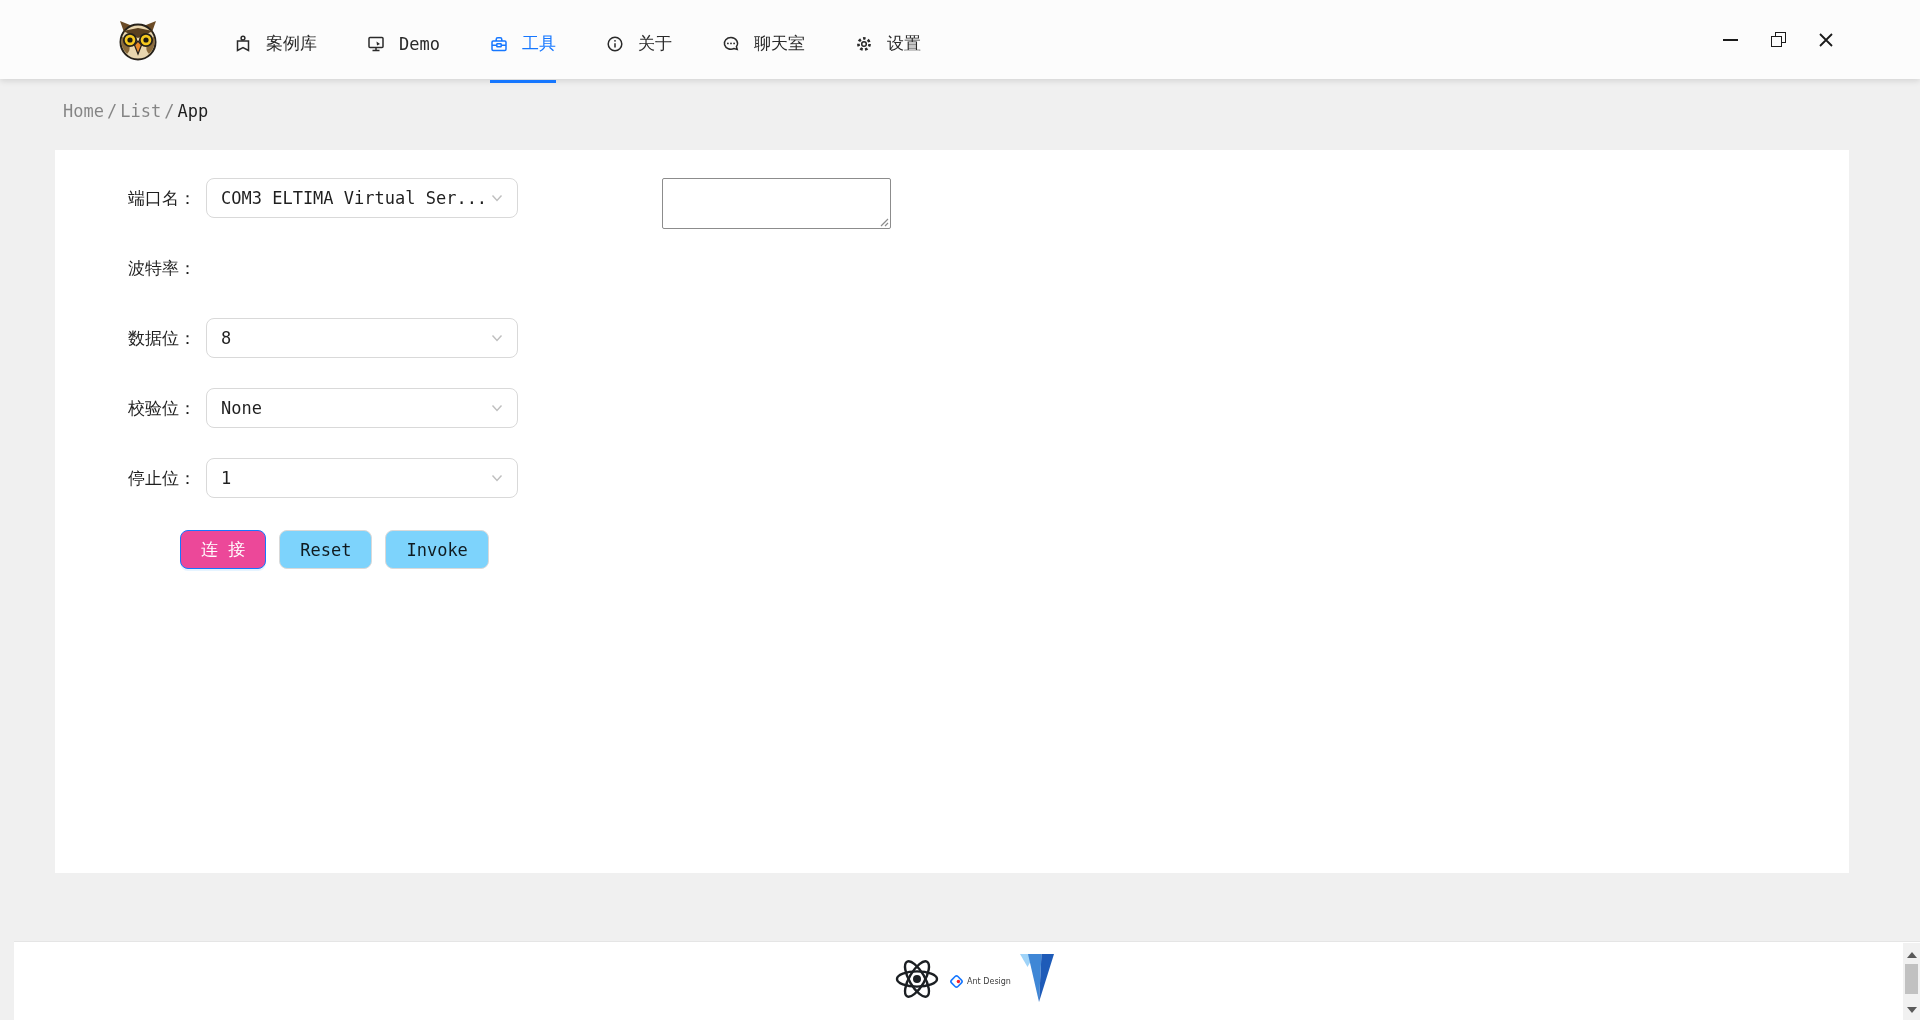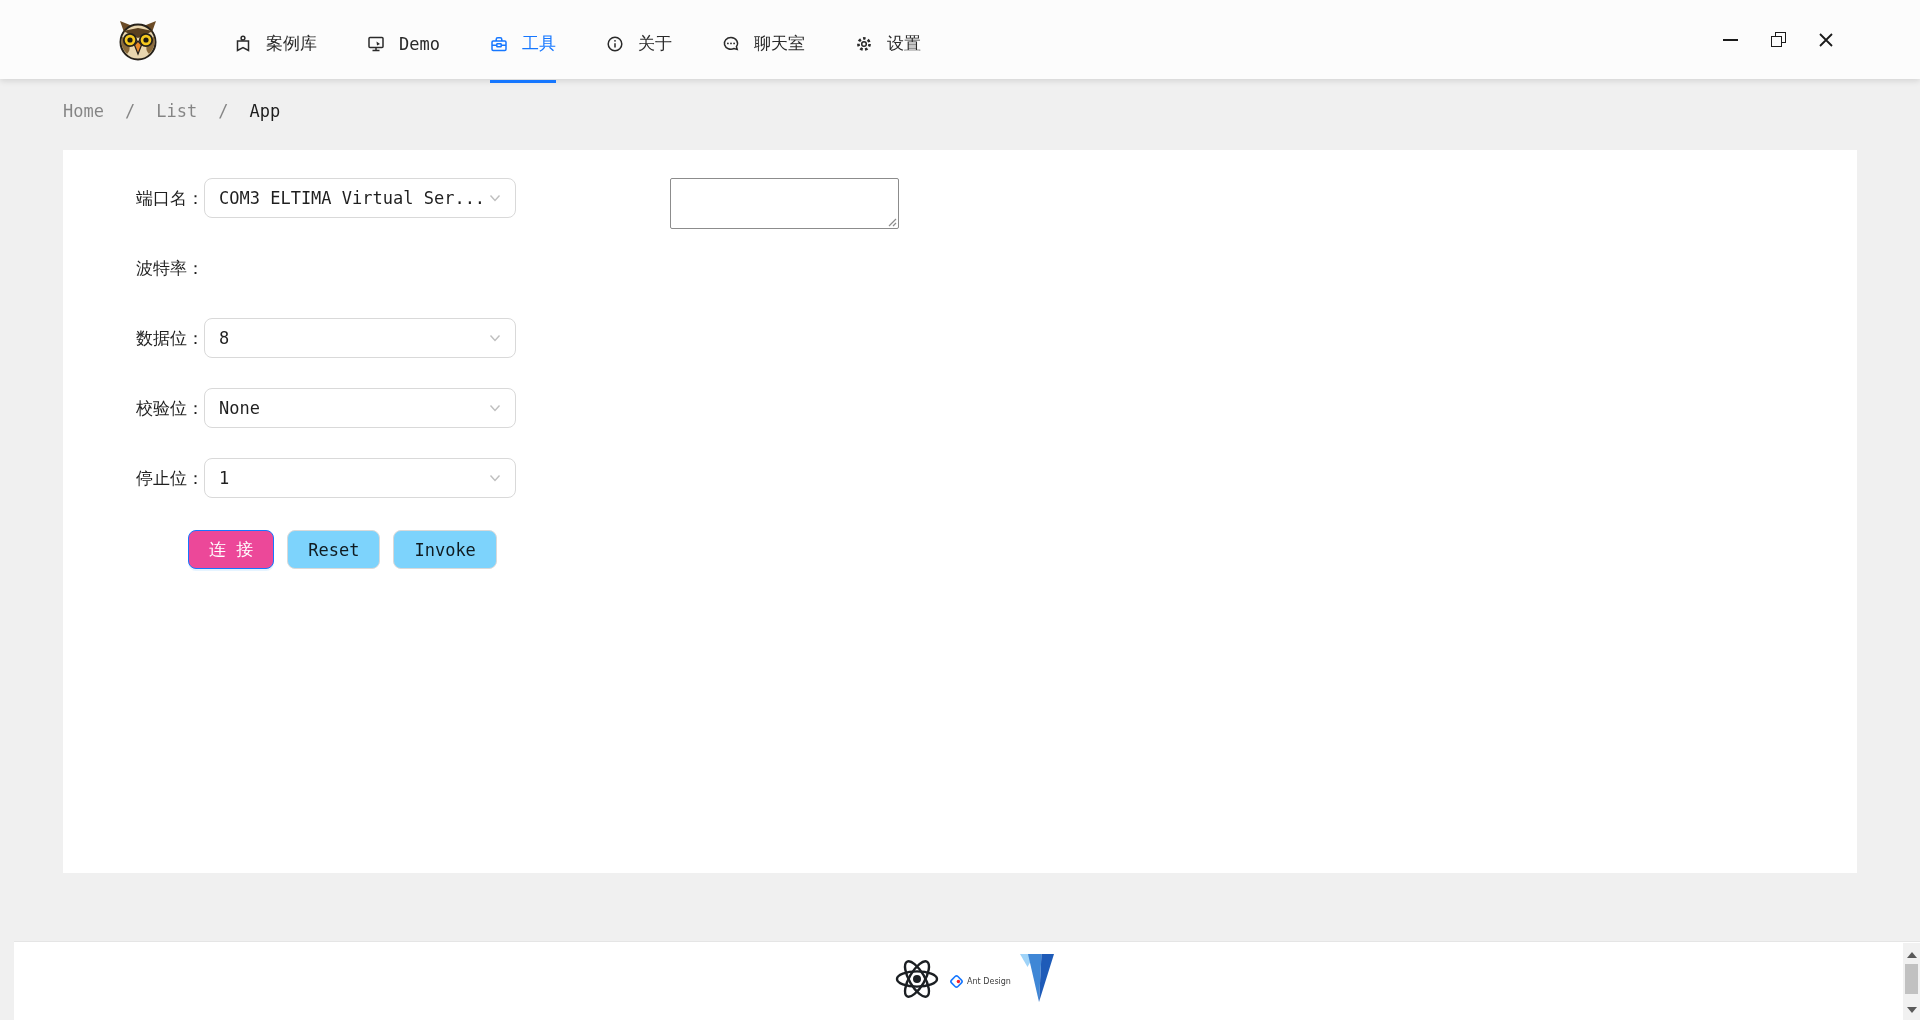--- a/index.html
+++ b/index.html
@@ -49,40 +49,40 @@
     border: 1.6px solid #1a1a1a;
   }
   .restore-glyph .front {
     position: absolute; bottom: 0; left: 0; width: 11px; height: 11px;
     border: 1.6px solid #1a1a1a; background: #fcfcfc;
   }
 
   
   .breadcrumb {
     position: absolute; left: 63px; top: 101px;
-    display: flex; gap: 21px; font-size: 17px; z-index: 1;
+    display: flex; gap: 3px; font-size: 17px; z-index: 1;
   }
   .crumb-link { color: rgba(0,0,0,0.45); cursor: pointer; }
   .crumb-sep { color: rgba(0,0,0,0.45); }
   .crumb-current { color: rgba(0,0,0,0.88); }
 
   
   .content-card {
-    position: absolute; left: 63px; top: 150px;
+    position: absolute; left: 55px; top: 150px;
     width: 1794px; height: 723px;
     background: #ffffff;
   }
   .form-area { position: absolute; left: 0; top: 28px; }
   .form-row { display: flex; align-items: center; height: 40px; margin-bottom: 30px; }
   .form-label {
     width: 141px; text-align: right; font-size: 17px; color: rgba(0,0,0,0.88);
     flex: 0 0 auto;
   }
   .select-box {
-    width: 312px; height: 40px;
+    margin-left: 10px; width: 312px; height: 40px;
     border: 1px solid #d9d9d9; border-radius: 8px; background: #fff;
     display: flex; align-items: center; justify-content: space-between;
     padding: 0 14px; font-size: 17px; cursor: pointer;
   }
   .select-value { color: rgba(0,0,0,0.88); white-space: nowrap; overflow: hidden; }
   .select-arrow { flex: 0 0 auto; margin-left: 8px; }
 
   .textarea-wrap { position: absolute; left: 607px; top: 28px; width: 229px; height: 51px; }
   .plain-textarea {
     width: 100%; height: 100%; resize: none;

